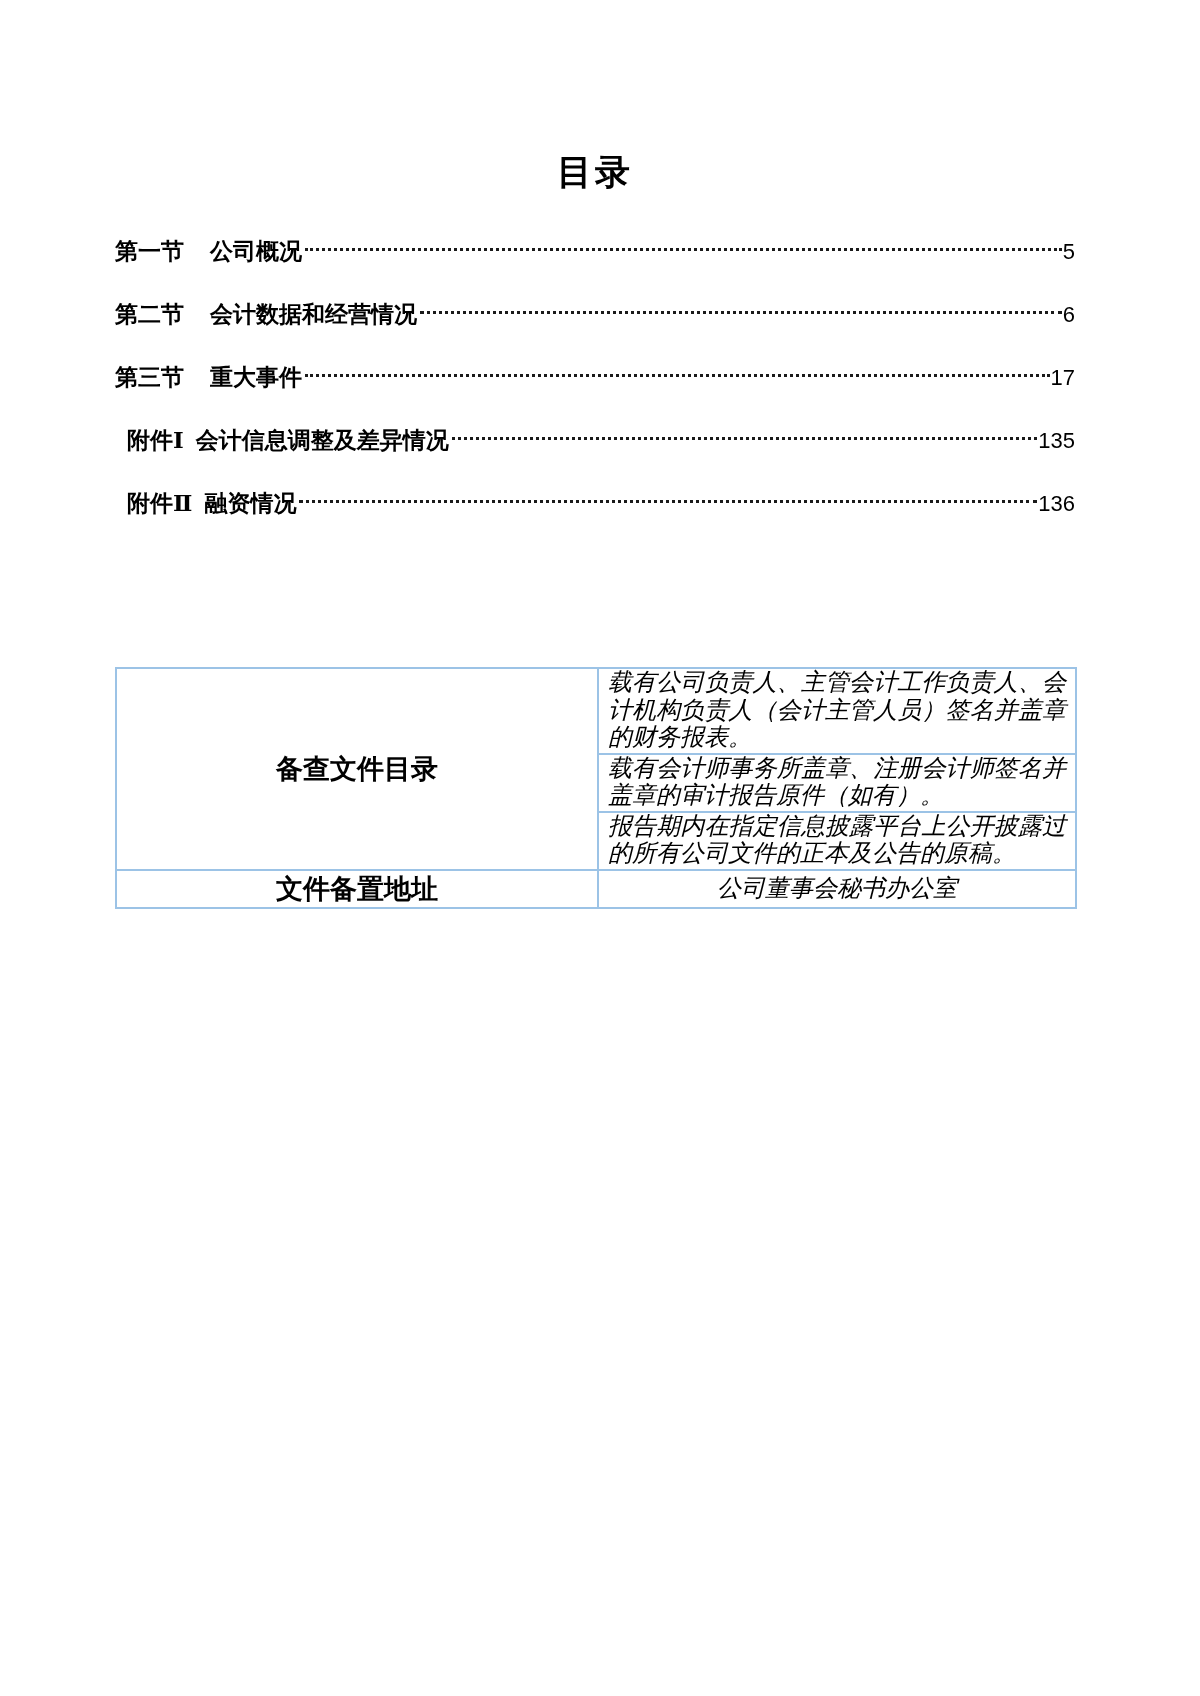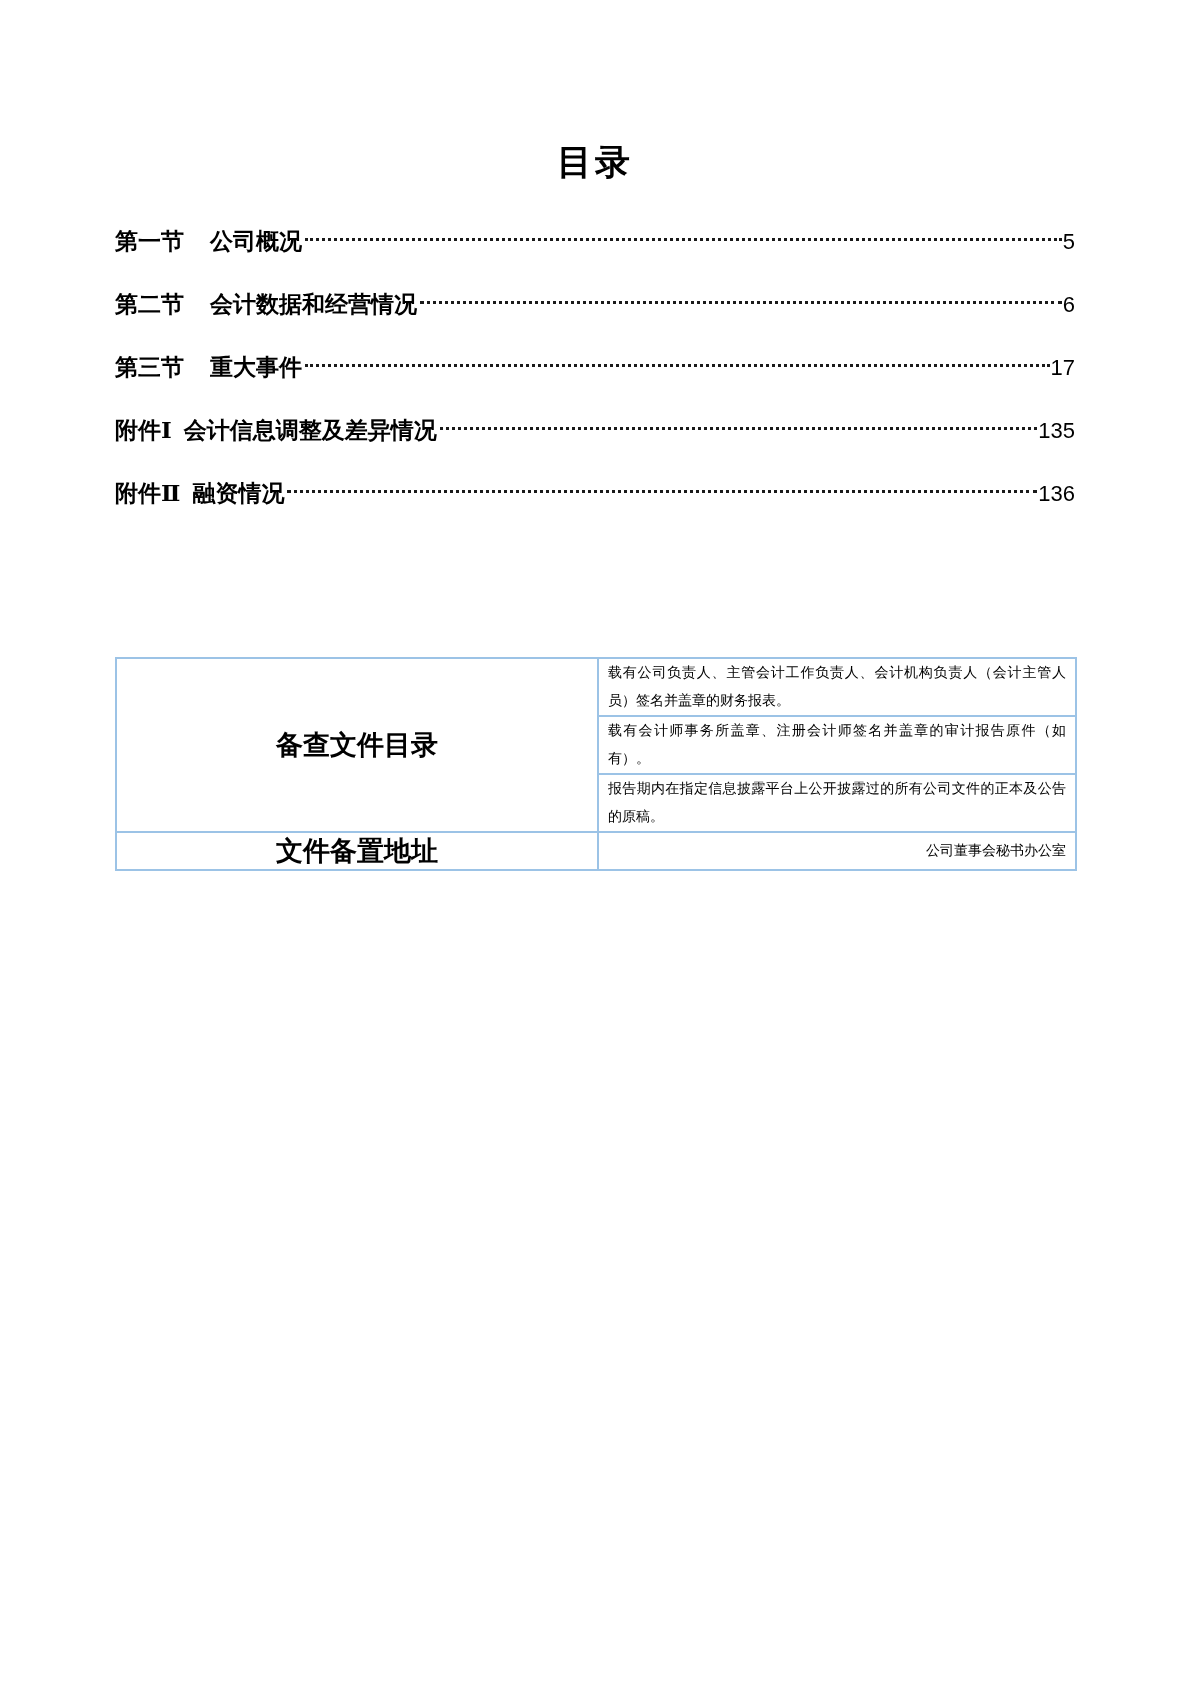--- a/index.html
+++ b/index.html
@@ -8,21 +8,21 @@
     width: 1200px;
     height: 1696px;
     position: relative;
     font-family: "Liberation Serif", "DejaVu Serif", serif;
     color: #000000;
     overflow: hidden;
   }
   .page {
     position: absolute;
     left: 115px;
-    top: 0;
+    top: 10px;
     width: 960px;
   }
   .doc-title {
     margin-top: 141px;
     text-align: center;
     font-size: 35px;
     font-weight: bold;
     font-family: "Liberation Sans", "DejaVu Sans", sans-serif;
     letter-spacing: 3px;
     line-height: 42px;
@@ -40,20 +40,21 @@
     margin-bottom: 33px;
     white-space: nowrap;
   }
   .toc-label {
     min-width: 95px;
     flex: 0 0 auto;
   }
   .toc-row.attachment .toc-label {
     min-width: 0;
     margin-right: 12px;
+    margin-left: 12px;
   }
   .toc-title { flex: 0 0 auto; font-family: Liberation Serif, serif; }
   .toc-dots {
     flex: 1 1 auto;
     border-bottom: 3px dotted #1a1a1a;
     margin: 0 1px 5px 3px;
     min-width: 20px;
   }
   .toc-page {
     flex: 0 0 auto;
@@ -72,29 +73,30 @@
     vertical-align: middle;
   }
   .label-cell {
     width: 482px;
     text-align: center;
     font-weight: bold;
     font-size: 27px;
   }
   .value-cell {
     width: 478px;
-    font-size: 14px;
+    font-size: 24px;
     line-height: 27.5px;
     padding: 0 9px 1px 9px;
     text-align: justify;
     text-justify: inter-character;
     vertical-align: top;
+    font-style: italic;
   }
   .value-cell.single-line {
-    text-align: right;
+    text-align: center;
     line-height: 26px;
   }
   .row4 td { height: 28px; }
 </style>
 </head>
 <body>
 
 <div class="page">
 
   <div class="doc-title">目录</div>

